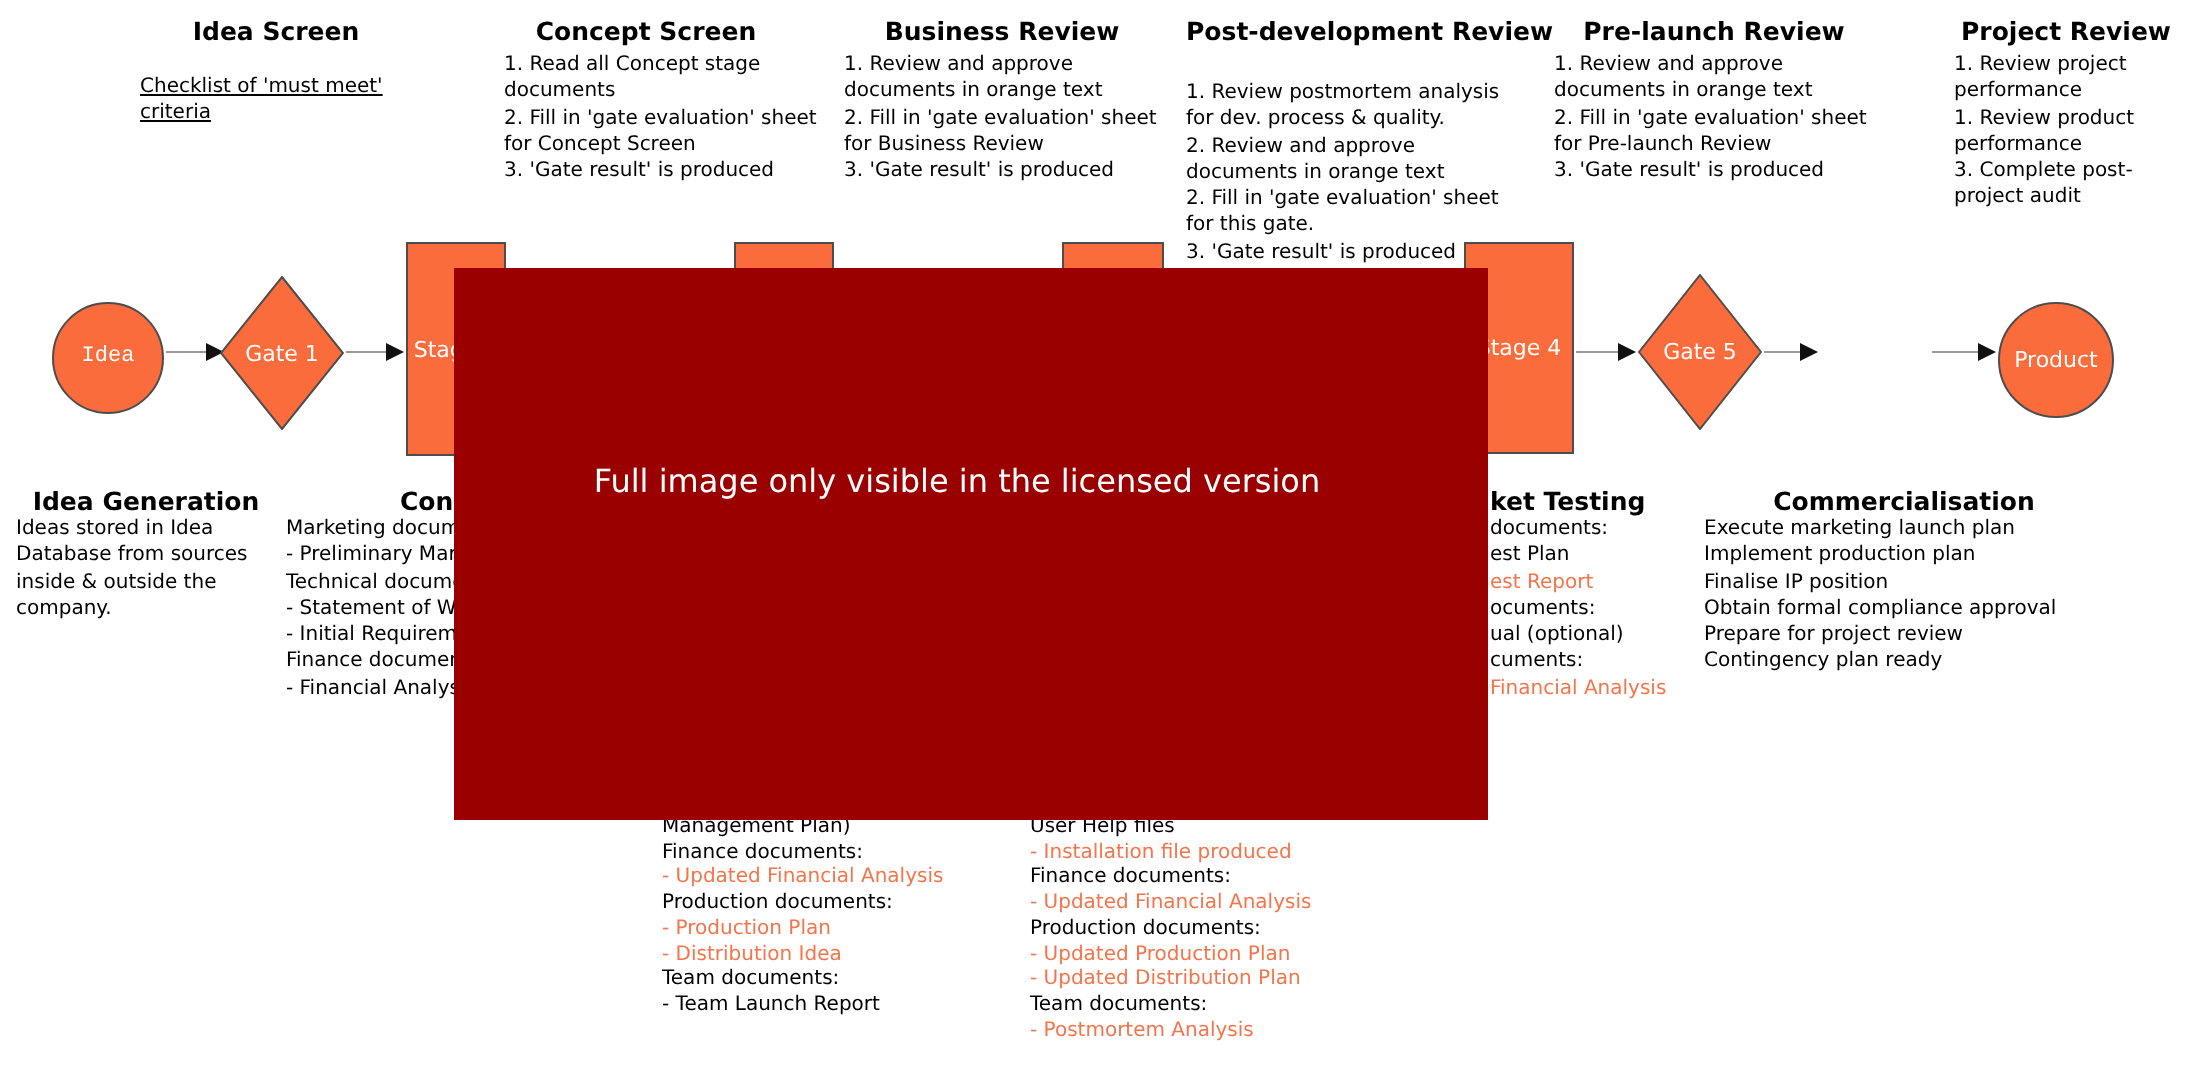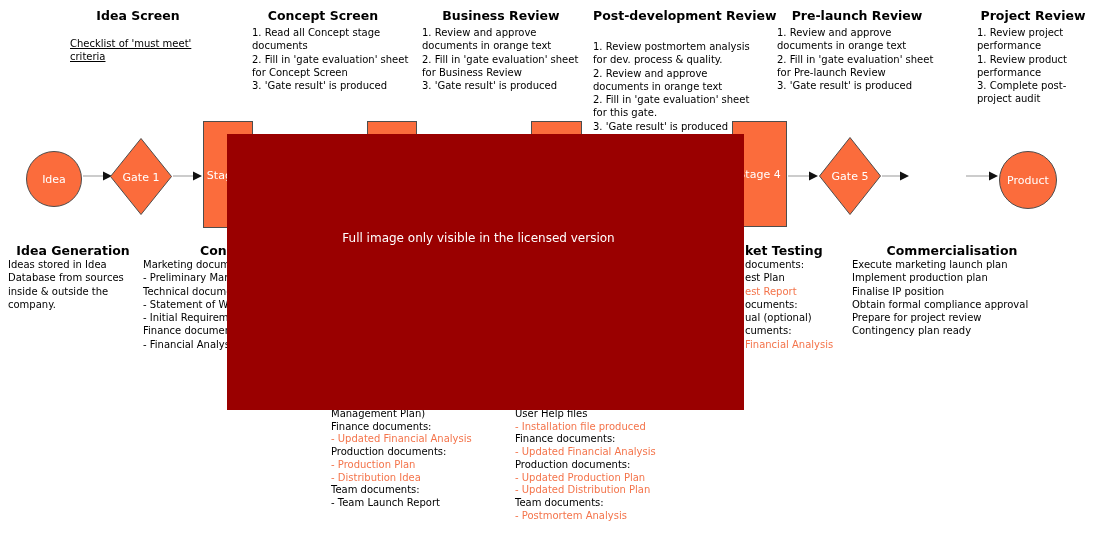--- a/index.html
+++ b/index.html
@@ -20,21 +20,21 @@
     color:#ffffff;font-size:11px;line-height:13px;text-align:center;width:46px;
   }
   .shape-label.wide{width:60px;}
   .diamond-wrap{position:absolute;}
   .diamond-wrap svg{display:block;}
   #watermark{
     background:#9A0000;left:227px;top:134px;width:517px;height:276px;z-index:10;
   }
   #watermark-text{
     position:absolute;top:97px;left:0;right:14px;text-align:center;
-    color:#ffffff;font-size:12px;white-space:nowrap;
+    color:#ffffff;font-size:16px;white-space:nowrap;
   }
   #arrow-layer{position:absolute;left:0;top:0;z-index:1;pointer-events:none;}
 </style>
 </head>
 <body>
 
 <div id="canvas">
 
   <div class="abs" style="left:70px;top:8px;width:136px;">
     <div class="col-title">Idea Screen</div>
@@ -107,21 +107,21 @@
     </g>
     <g fill="#111">
       <polygon points="112,176 103,171.5 103,180.5"></polygon>
       <polygon points="202,176 193,171.5 193,180.5"></polygon>
       <polygon points="818,176 809,171.5 809,180.5"></polygon>
       <polygon points="909,176 900,171.5 900,180.5"></polygon>
       <polygon points="998,176 989,171.5 989,180.5"></polygon>
     </g>
   </svg>
 
-  <div class="abs shape circle" style="left:26px;top:151px;width:56px;height:56px;z-index:2;">
+  <div class="abs shape circle" style="left:26px;top:151px;width:56px;height:56px;z-index:2;font-family:Liberation Mono, monospace;">
     <span class="shape-label">Idea</span>
   </div>
 
   <div class="diamond-wrap" style="left:110px;top:138px;width:62px;height:77px;z-index:2;">
     <svg width="62" height="77">
       <polygon points="31,0.5 61.5,38.5 31,76.5 0.5,38.5" fill="#FB6C3C" stroke="#4d4d4d" stroke-width="1"></polygon>
     </svg>
     <span class="shape-label">Gate 1</span>
   </div>
 

